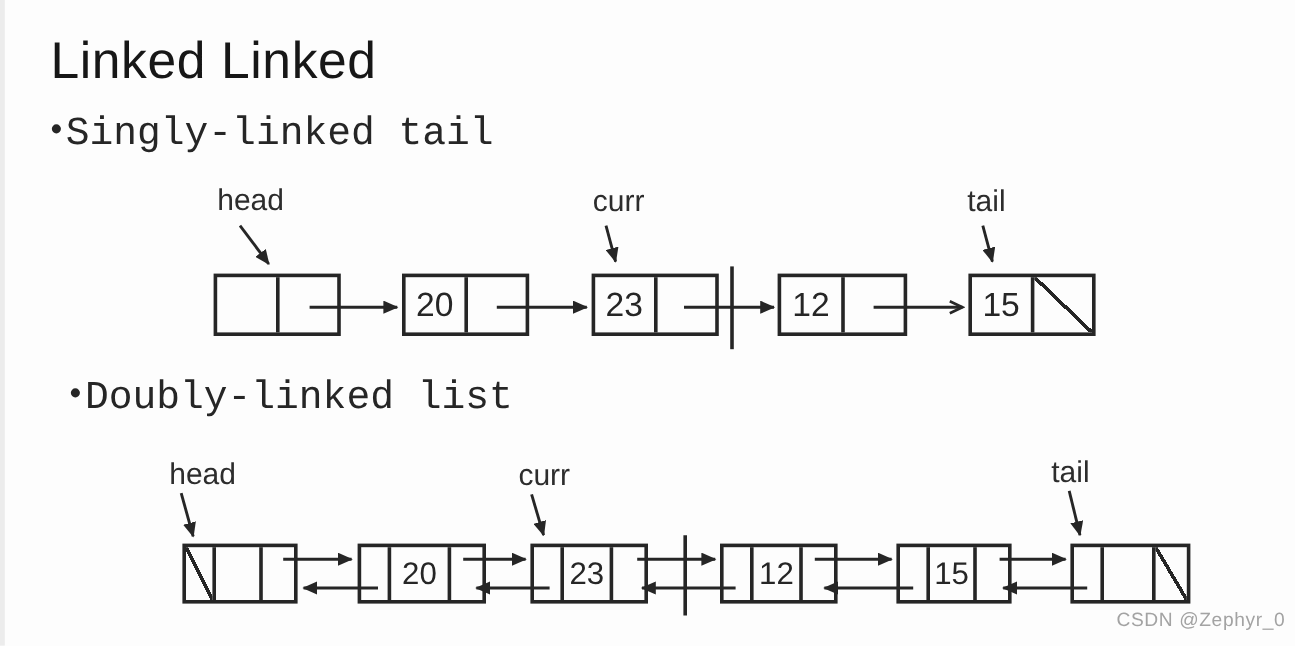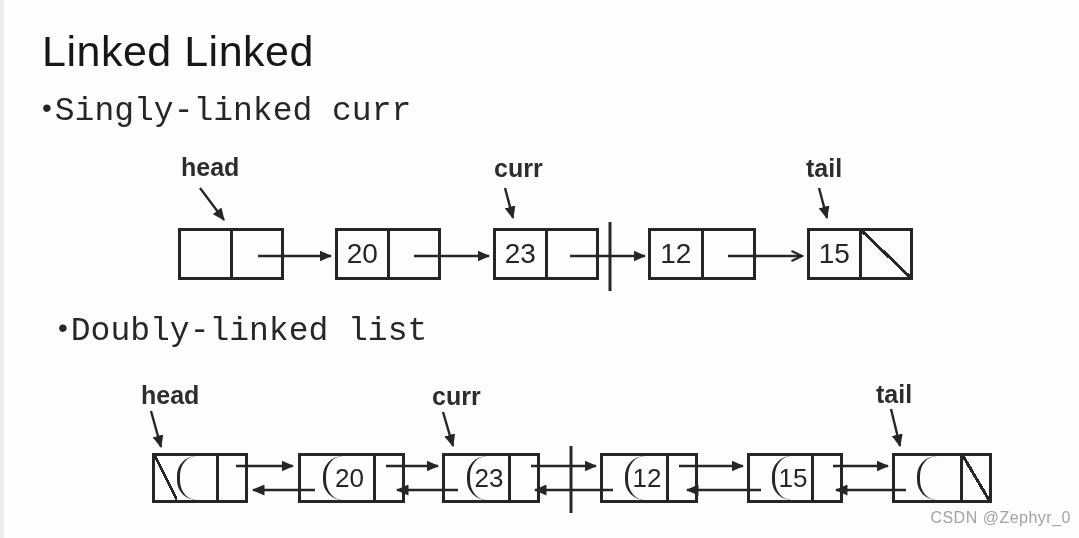--- a/index.html
+++ b/index.html
@@ -18,38 +18,38 @@
     font-size:43px;font-weight:500;letter-spacing:0.5px;color:var(--title-ink);
   }
   .bullet-line{
     position:absolute;left:42px;white-space:pre;
     font-family:"Liberation Mono", monospace;
     font-size:33px;color:var(--ink);
   }
   #bullet-singly{top:92px;}
   #bullet-doubly{top:312px;margin-left:16px;}
   .bullet-dot{font-family:"Liberation Sans", sans-serif;font-size:28px;vertical-align:3px;margin-right:3px;}
-  .ptr-label{position:absolute;font-size:25px;color:var(--label-ink);font-weight:bold;}
+  .ptr-label{position:absolute;font-size:25px;color:var(--label-ink);}
 
   
   .snode{
     position:absolute;top:228px;height:52px;box-sizing:border-box;
     border:3px solid var(--ink);display:flex;background:var(--paper);
   }
   .snode .cell{flex:1;}
   
   .dnode{
     position:absolute;top:453px;height:50px;box-sizing:border-box;
     border:3px solid var(--ink);display:flex;background:var(--paper);
   }
   .dnode .prev{width:22px;}
   .dnode .next{width:26px;}
   .dnode .data{flex:1;}
   .cell + .cell{border-left:3px solid var(--ink);}
-  .val{display:flex;align-items:center;justify-content:center;color:var(--ink);border-radius:20px;}
+  .val{display:flex;align-items:center;justify-content:center;color:var(--ink);}
   .snode .val{font-size:28px;}
   .dnode .val{font-size:26px;}
   .null-slash{
     background-image:linear-gradient(to top right,
       transparent calc(50% - 1.5px),
       var(--ink) calc(50% - 1.5px),
       var(--ink) calc(50% + 1.5px),
       transparent calc(50% + 1.5px));
   }
   svg.overlay{
@@ -63,21 +63,21 @@
     font-size:16px;letter-spacing:0.5px;color:var(--watermark);margin-left:37px;
   }
 </style>
 </head>
 <body>
 
 <div class="edge-strip"></div>
 
 <h1 class="page-title">Linked Linked</h1>
 
-<div class="bullet-line" id="bullet-singly"><span class="bullet-dot">•</span><span>Singly-linked curr</span></div>
+<div class="bullet-line" id="bullet-singly"><span class="bullet-dot">•</span><span>Singly-linked tail</span></div>
 
 <div>
   <span class="ptr-label" style="left:181px;top:153px">head</span>
   <span class="ptr-label" style="left:494px;top:154px">curr</span>
   <span class="ptr-label" style="left:806px;top:154px">tail</span>
 
   <div class="snode" style="left:178px;width:106px">
     <div class="cell val"></div>
     <div class="cell"></div>
   </div>

